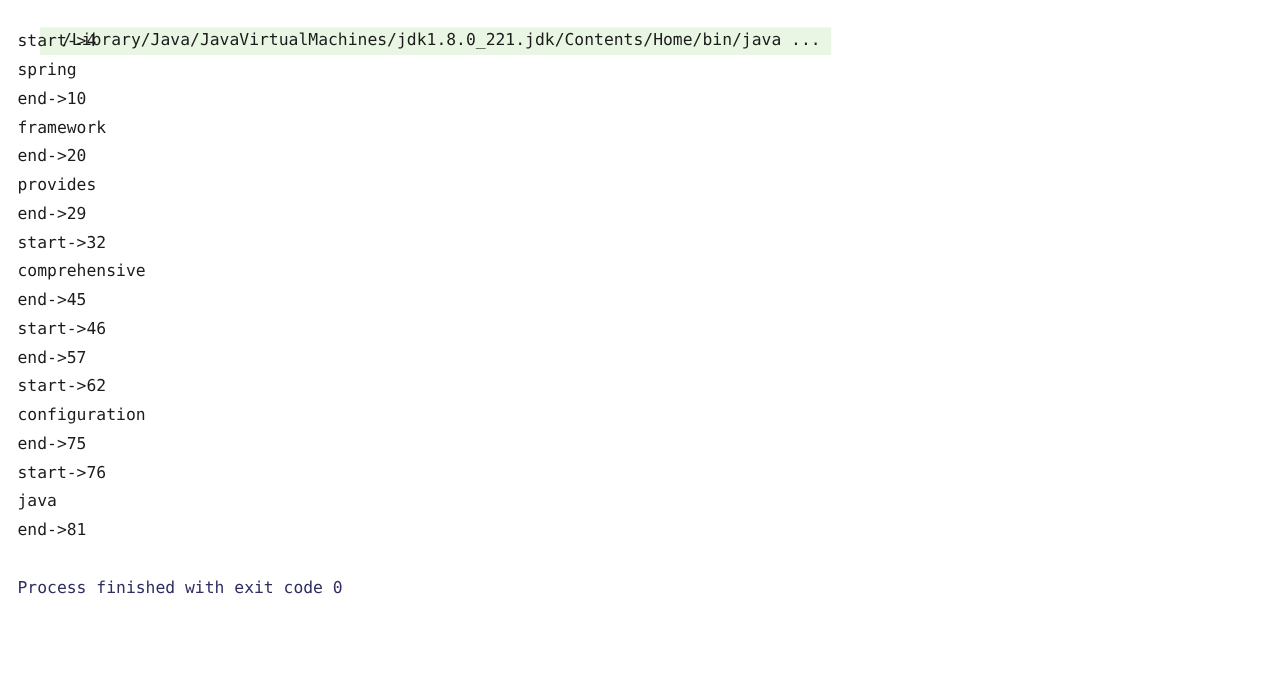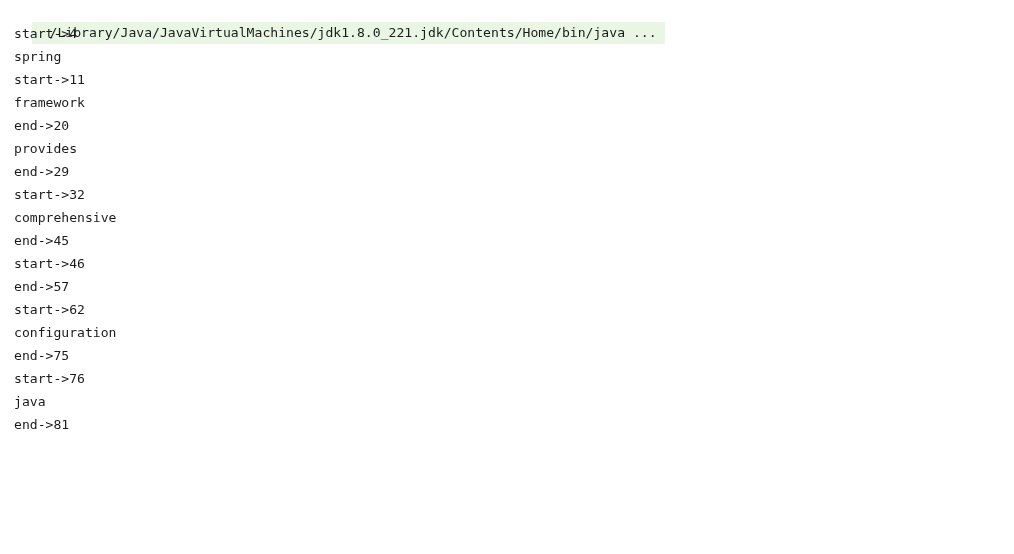--- a/index.html
+++ b/index.html
@@ -64,33 +64,34 @@
 <body>
 
 <div id="console-panel">
 
   <div class="console-line command">
     <span class="cmd-text">/Library/Java/JavaVirtualMachines/jdk1.8.0_221.jdk/Contents/Home/bin/java ...</span>
   </div>
 
   <div class="console-line">start-&gt;4</div>
   <div class="console-line">spring</div>
-  <div class="console-line">start-&gt;11</div>
+  <div class="console-line">end-&gt;10</div>
   <div class="console-line">framework</div>
   <div class="console-line">end-&gt;20</div>
   <div class="console-line">provides</div>
   <div class="console-line">end-&gt;29</div>
   <div class="console-line">start-&gt;32</div>
   <div class="console-line">comprehensive</div>
   <div class="console-line">end-&gt;45</div>
   <div class="console-line">start-&gt;46</div>
   <div class="console-line">end-&gt;57</div>
   <div class="console-line">start-&gt;62</div>
   <div class="console-line">configuration</div>
   <div class="console-line">end-&gt;75</div>
   <div class="console-line">start-&gt;76</div>
   <div class="console-line">java</div>
   <div class="console-line">end-&gt;81</div>
 
   <div class="console-line blank"></div>
 
+  <div class="console-line exit-status">Process finished with exit code 0</div>
 
 </div>
 
 </body></html>

